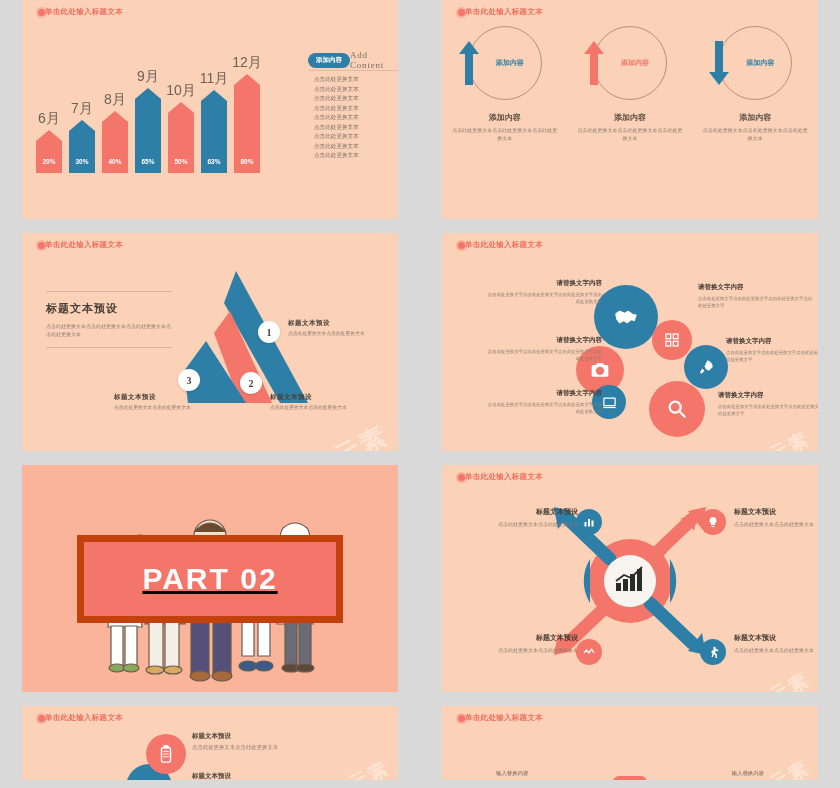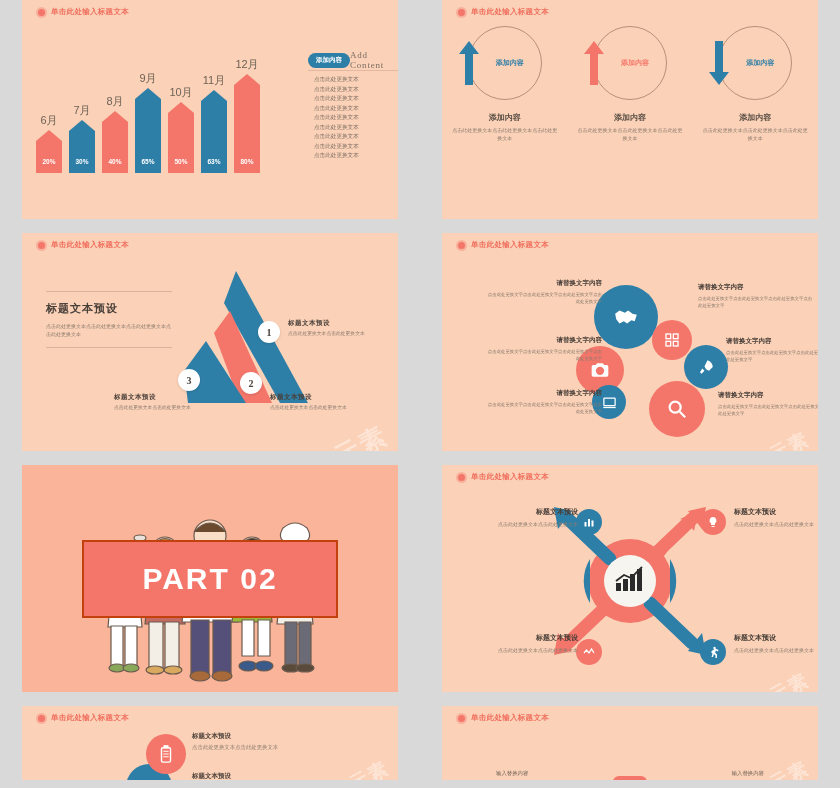--- a/index.html
+++ b/index.html
@@ -16,38 +16,38 @@
     grid-template-rows:227px 232px 241px 88px;
     box-sizing:border-box;
   }
   .cell{position:relative;box-sizing:border-box;padding:6px 22px 8px 22px;}
   .cell.r1{padding-top:0;}
   .slide{
     position:relative;width:100%;height:100%;
     background:#fbd1b7;overflow:hidden;
   }
   
-  .hdr{position:absolute;left:16px;top:7px;display:flex;align-items:center;gap:6px;}
+  .hdr{position:absolute;left:16px;top:7px;display:flex;align-items:center;gap:0;}
   .hdr .dot{
     width:7px;height:7px;border-radius:50%;
     background:#f4766a;box-shadow:0 0 0 2px rgba(244,118,106,.35);
     flex:none;
   }
   .hdr .htxt{font-size:7.5px;color:#f0705f;font-weight:bold;letter-spacing:.3px;white-space:nowrap;}
   .wm{
     position:absolute;right:4px;bottom:2px;
     font-size:26px;color:rgba(255,255,255,.42);
     transform:rotate(-28deg);transform-origin:100% 100%;
     pointer-events:none;font-weight:bold;letter-spacing:2px;
   }
   .wm.sm{font-size:19px;}
   
   .bars{position:absolute;left:14px;bottom:46px;display:flex;align-items:flex-end;gap:7px;}
   .barwrap{position:relative;width:26px;display:flex;flex-direction:column;align-items:center;}
-  .bmon{font-size:11px;color:#6d6257;margin-bottom:2px;white-space:nowrap;}
+  .bmon{font-size:14px;color:#6d6257;margin-bottom:2px;white-space:nowrap;}
   .bar{
     width:26px;position:relative;
     display:flex;align-items:flex-end;justify-content:center;
   }
   .bar .shaft{width:26px;}
   .bar .tip{
     width:0;height:0;border-left:13px solid transparent;border-right:13px solid transparent;
   }
   .bpct{
     position:absolute;bottom:8px;left:0;right:0;text-align:center;
@@ -94,22 +94,22 @@
   .s4lab{position:absolute;width:118px;}
   .s4lab b{display:block;font-size:6.5px;color:#4a403a;font-weight:bold;}
   .s4lab span{display:block;font-size:4.4px;color:#8a7b6e;line-height:1.7;margin-top:3px;}
   .s4lab.r{text-align:left;}
   .s4lab.l{text-align:right;}
   
   .s5{background:#f9b49a;}
   .people{position:absolute;left:50%;bottom:10px;transform:translateX(-50%);}
   .partbox{
     position:absolute;left:50%;top:50%;transform:translate(-50%,-50%);
-    width:252px;height:74px;background:#f4766a;border:2px solid #c2410c;
-    display:flex;align-items:center;justify-content:center;
+    width:252px;height:74px;background:#f4766a;border:7px solid #c2410c;
+    display:flex;align-items:center;justify-content:center;text-decoration:underline;
   }
   .partbox span{color:#fff;font-size:30px;font-weight:bold;letter-spacing:2px;}
   
   .cmp{position:absolute;left:50%;top:50%;transform:translate(-50%,-50%);}
   .ilab{position:absolute;width:110px;}
   .ilab b{display:block;font-size:7px;color:#4a403a;font-weight:bold;}
   .ilab span{display:block;font-size:5px;color:#8a7b6e;line-height:1.7;margin-top:3px;}
   .ilab.l{text-align:right;}
   .icirc{position:absolute;width:26px;height:26px;border-radius:50%;display:flex;align-items:center;justify-content:center;}
   

